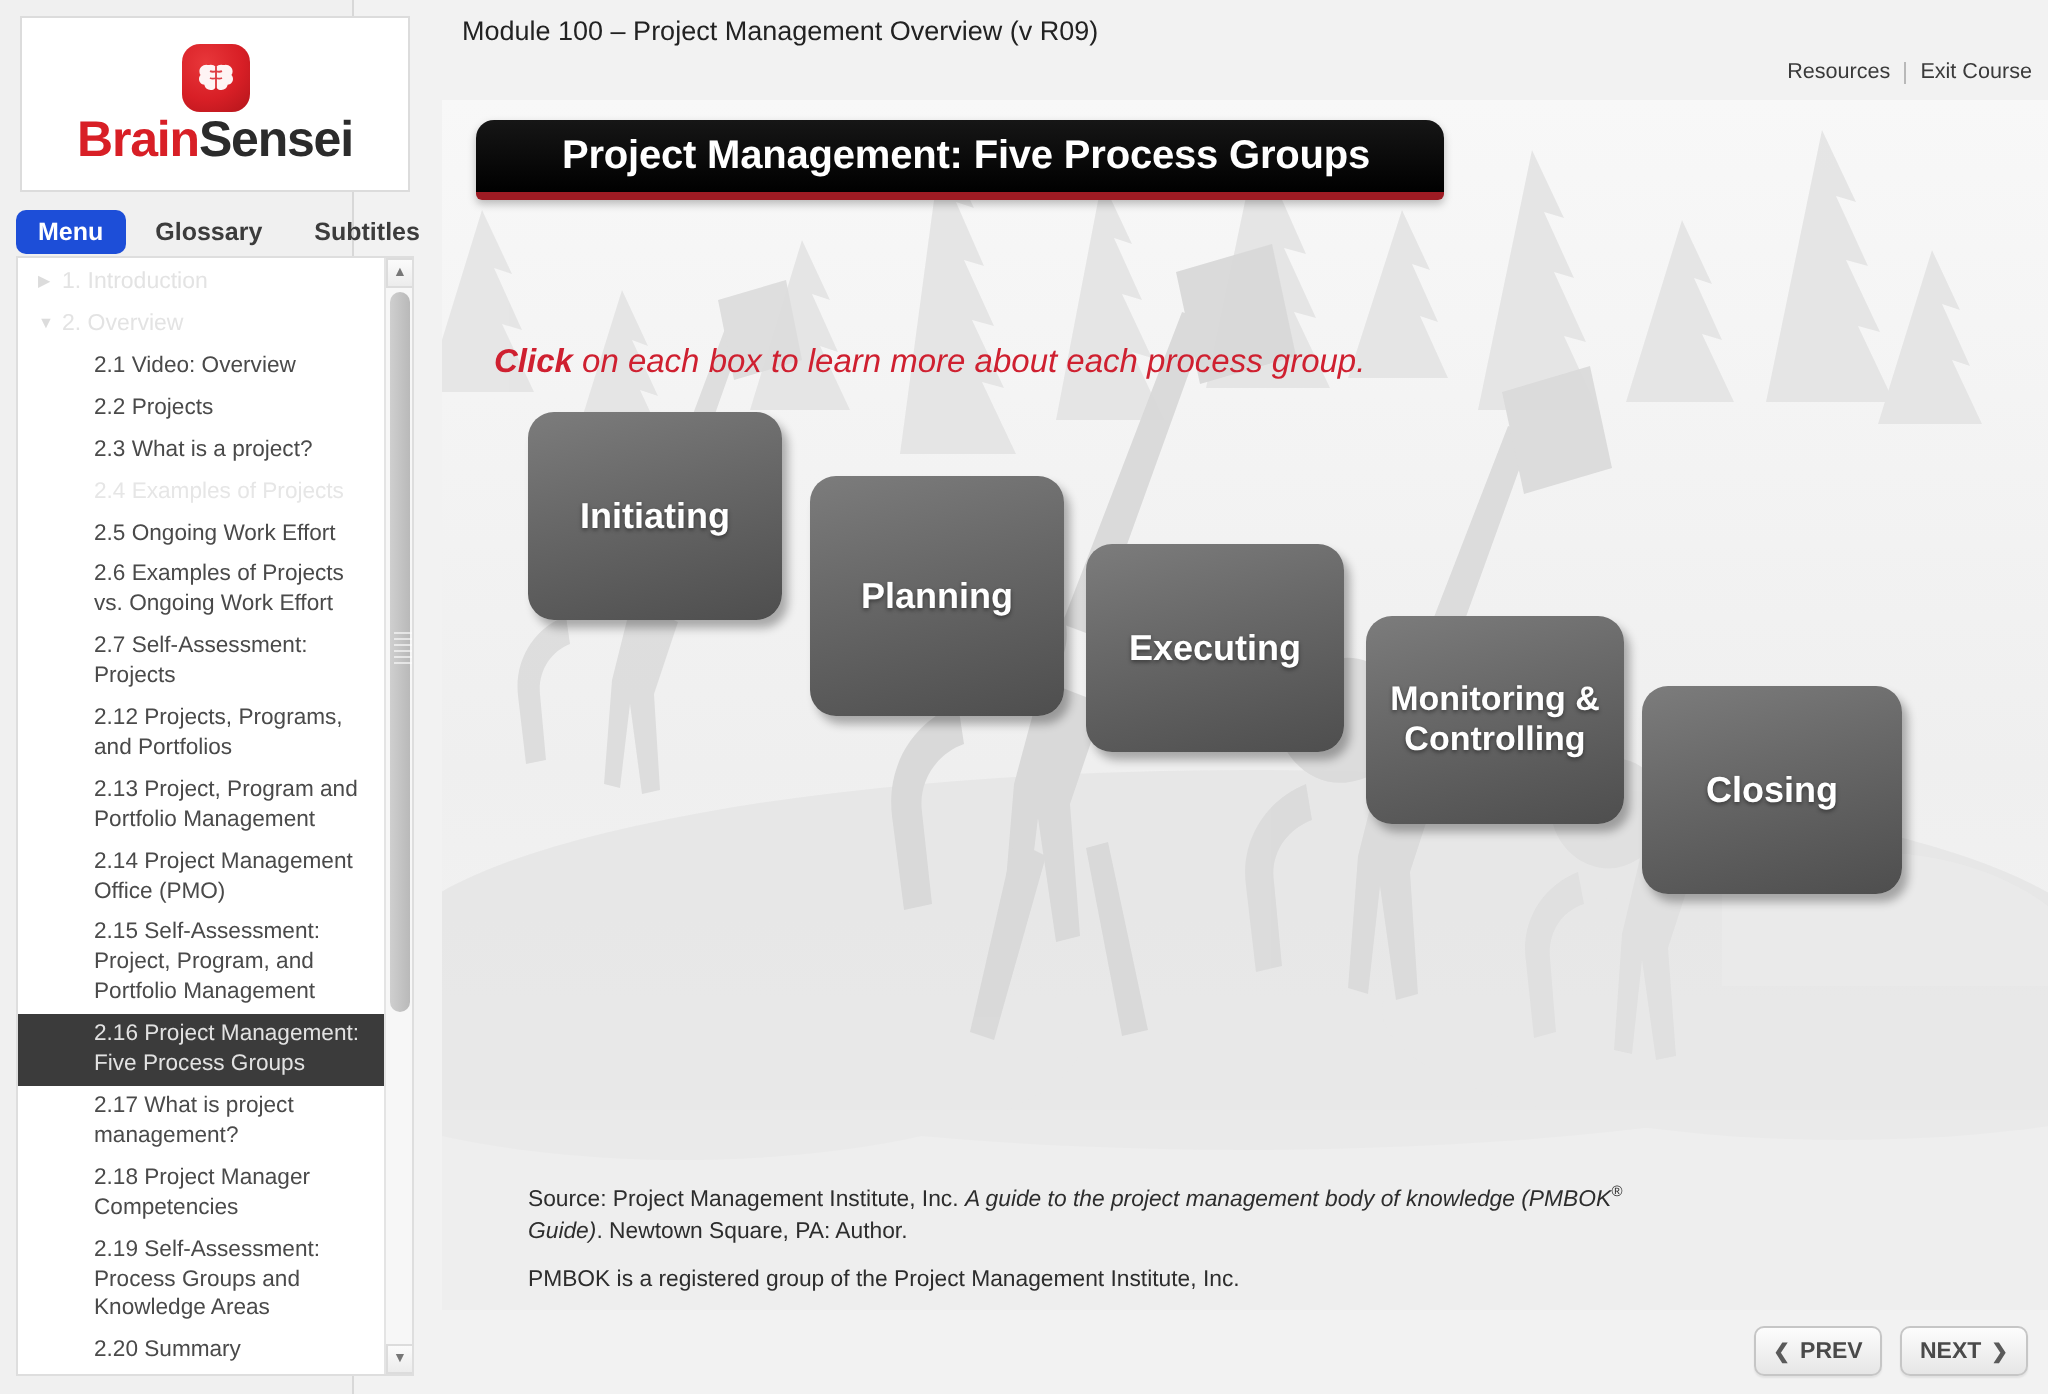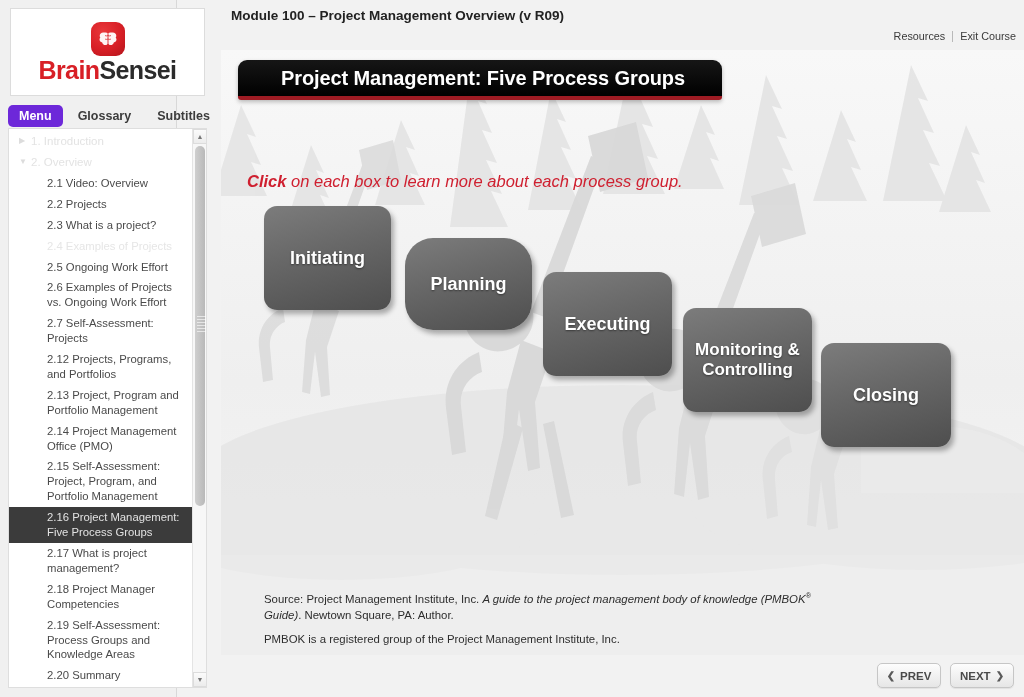--- a/index.html
+++ b/index.html
@@ -45,21 +45,21 @@
   .tabbar {
     position: absolute; left: 8px; top: 104px;
     width: 200px; height: 24px;
     display: flex; align-items: center;
   }
   .tab {
     font-size: 12.5px; font-weight: bold; color: #3c3c3c;
     padding: 4px 11px; border-radius: 5px; cursor: pointer;
     white-space: nowrap;
   }
-  .tab.active { background: #6d28d9; color: #ffffff; }
+  .tab.active { background: #1d4ed8; color: #ffffff; }
   .tab.t2 { margin-left: 4px; }
   .tab.t3 { margin-left: 4px; }
 
   
   #navwrap {
     position: absolute; left: 8px; top: 128px;
     width: 199px; height: 560px;
     background: #ffffff;
     border: 1px solid #dedede;
     overflow: hidden;
@@ -119,21 +119,21 @@
     opacity: .6;
   }
 
   
   #header {
     position: absolute; left: 215px; top: 0;
     width: 809px; height: 50px; background: #f2f2f2;
   }
   #module-title {
     position: absolute; left: 16px; top: 8px;
-    font-size: 13.5px; font-weight: bold; color: #222;
+    font-size: 13.5px; font-weight: normal; color: #222;
     white-space: nowrap;
   }
   #header-links {
     position: absolute; right: 8px; top: 30px;
     display: flex; align-items: center;
     font-size: 10.8px; color: #3a3a3a;
   }
   #header-links span { cursor: pointer; }
   .hdr-sep {
     width: 1px; height: 11px; background: #b9b9b9;
@@ -179,21 +179,21 @@
     display: flex; align-items: center; justify-content: center;
     cursor: pointer;
   }
   .pbox span {
     color: #ffffff; font-weight: bold; text-align: center;
     line-height: 1.16; text-shadow: 0 1px 2px rgba(0,0,0,.45);
   }
 
   #box-initiating  { left: 43px;  top: 156px; width: 127px; height: 104px; }
   #box-initiating  span { font-size: 18px; }
-  #box-planning    { left: 184px; top: 188px; width: 127px; height: 92px; border-radius: 28px; }
+  #box-planning    { left: 184px; top: 188px; width: 127px; height: 120px; }
   #box-planning    span { font-size: 18px; }
   #box-executing   { left: 322px; top: 222px; width: 129px; height: 104px; }
   #box-executing   span { font-size: 18px; }
   #box-monitoring  { left: 462px; top: 258px; width: 129px; height: 104px; }
   #box-monitoring  span { font-size: 17px; }
   #box-closing     { left: 600px; top: 293px; width: 130px; height: 104px; }
   #box-closing     span { font-size: 18px; }
 
   
   .source {

